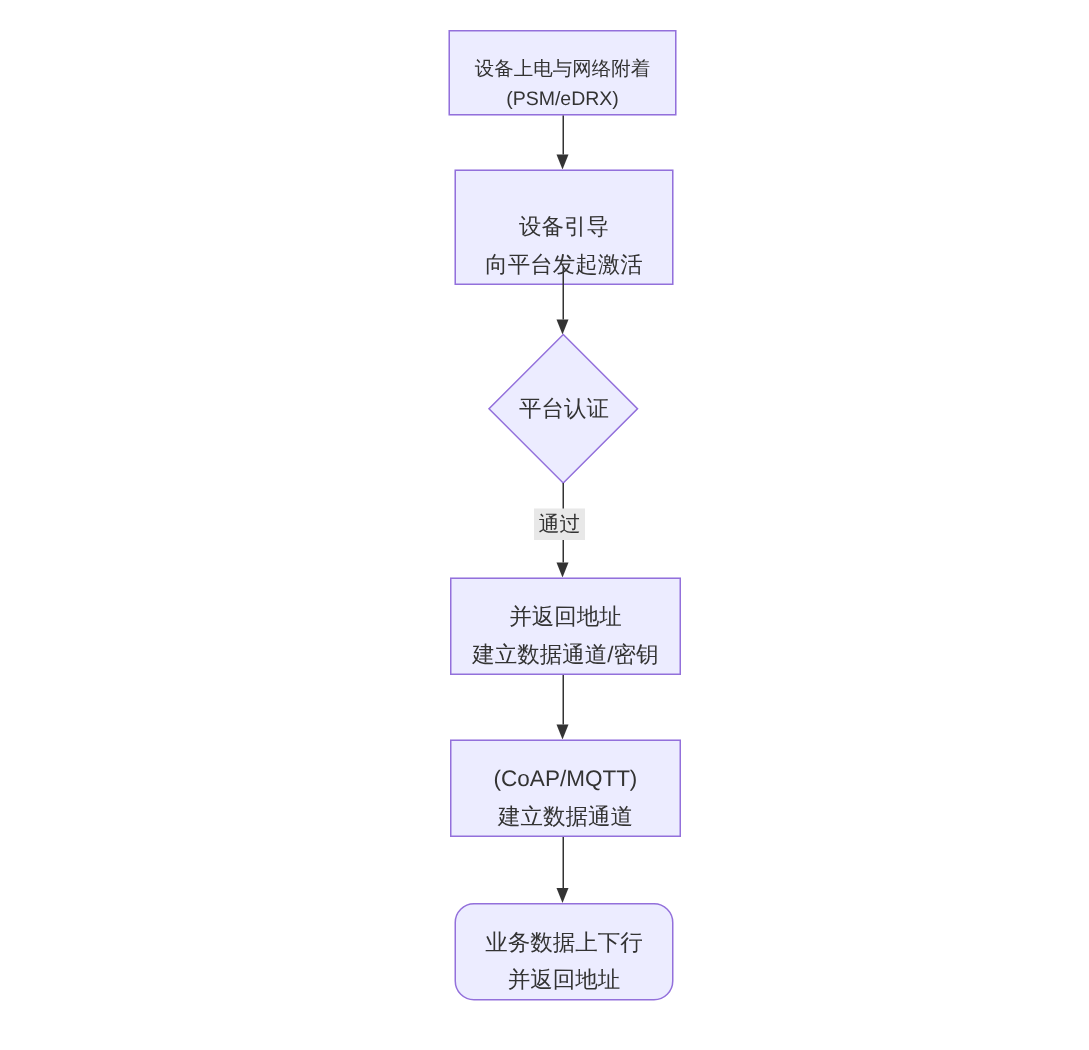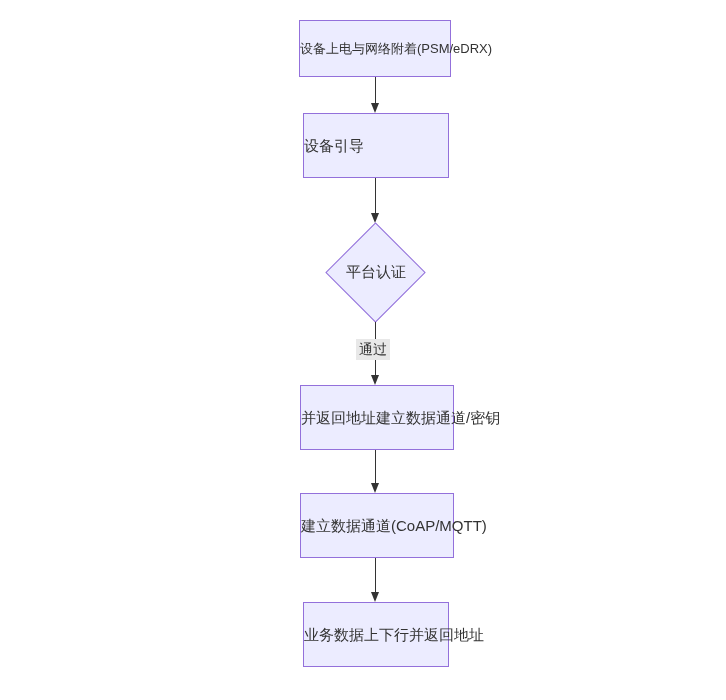--- a/index.html
+++ b/index.html
@@ -21,33 +21,33 @@
     height: 700px;
     background: var(--background);
     overflow: hidden;
   }
   .node {
     position: absolute;
     background: var(--node-fill);
     border: 1px solid var(--node-border);
     color: var(--text-color);
     display: flex;
-    flex-direction: row;
+    flex-direction: column;
     align-items: center;
-    justify-content: space-between;
+    justify-content: flex-end;
     text-align: center;
   }
   .node .line { display: block; white-space: nowrap; }
 
   
   .n0 { left: 299px; top: 20px;  width: 152px; height: 57px; font-size: 13px; line-height: 20px; }
-  .n1 { left: 303px; top: 113px; width: 146px; height: 65px; font-size: 15px; line-height: 25px; }
+  .n1 { left: 303px; top: 113px; width: 146px; height: 77px; font-size: 15px; line-height: 25px; }
   .n3 { left: 300px; top: 385px; width: 154px; height: 65px; font-size: 15px; line-height: 25px; }
   .n4 { left: 300px; top: 493px; width: 154px; height: 65px; font-size: 15px; line-height: 25px; }
-  .n5 { left: 303px; top: 602px; width: 146px; height: 65px; font-size: 15px; line-height: 25px; }
+  .n5 { left: 303px; top: 602px; width: 146px; height: 65px; font-size: 15px; line-height: 25px; border-radius: 13px; }
 
   
   .diamond-wrap {
     position: absolute;
     left: 325px; top: 223px;
     width: 102px; height: 99px;
   }
   .diamond-shape {
     position: absolute;
     left: 15px; top: 14px;
@@ -108,20 +108,21 @@
   <div class="node n0">
     <span class="line">设备上电与网络附着</span>
     <span class="line">(PSM/eDRX)</span>
   </div>
 
   <div class="arrow-line a0-line"></div>
   <div class="arrow-head a0-head"></div>
 
   <div class="node n1">
     <span class="line">设备引导</span>
+    <span class="line">向平台发起激活</span>
   </div>
 
   <div class="arrow-line a1-line"></div>
   <div class="arrow-head a1-head"></div>
 
   <div class="diamond-wrap">
     <div class="diamond-shape"></div>
     <div class="diamond-label">平台认证</div>
   </div>
 
@@ -131,22 +132,22 @@
 
   <div class="node n3">
     <span class="line">并返回地址</span>
     <span class="line">建立数据通道/密钥</span>
   </div>
 
   <div class="arrow-line a3-line"></div>
   <div class="arrow-head a3-head"></div>
 
   <div class="node n4">
+    <span class="line">(CoAP/MQTT)</span>
     <span class="line">建立数据通道</span>
-    <span class="line">(CoAP/MQTT)</span>
   </div>
 
   <div class="arrow-line a4-line"></div>
   <div class="arrow-head a4-head"></div>
 
   <div class="node n5">
     <span class="line">业务数据上下行</span>
     <span class="line">并返回地址</span>
   </div>
 

